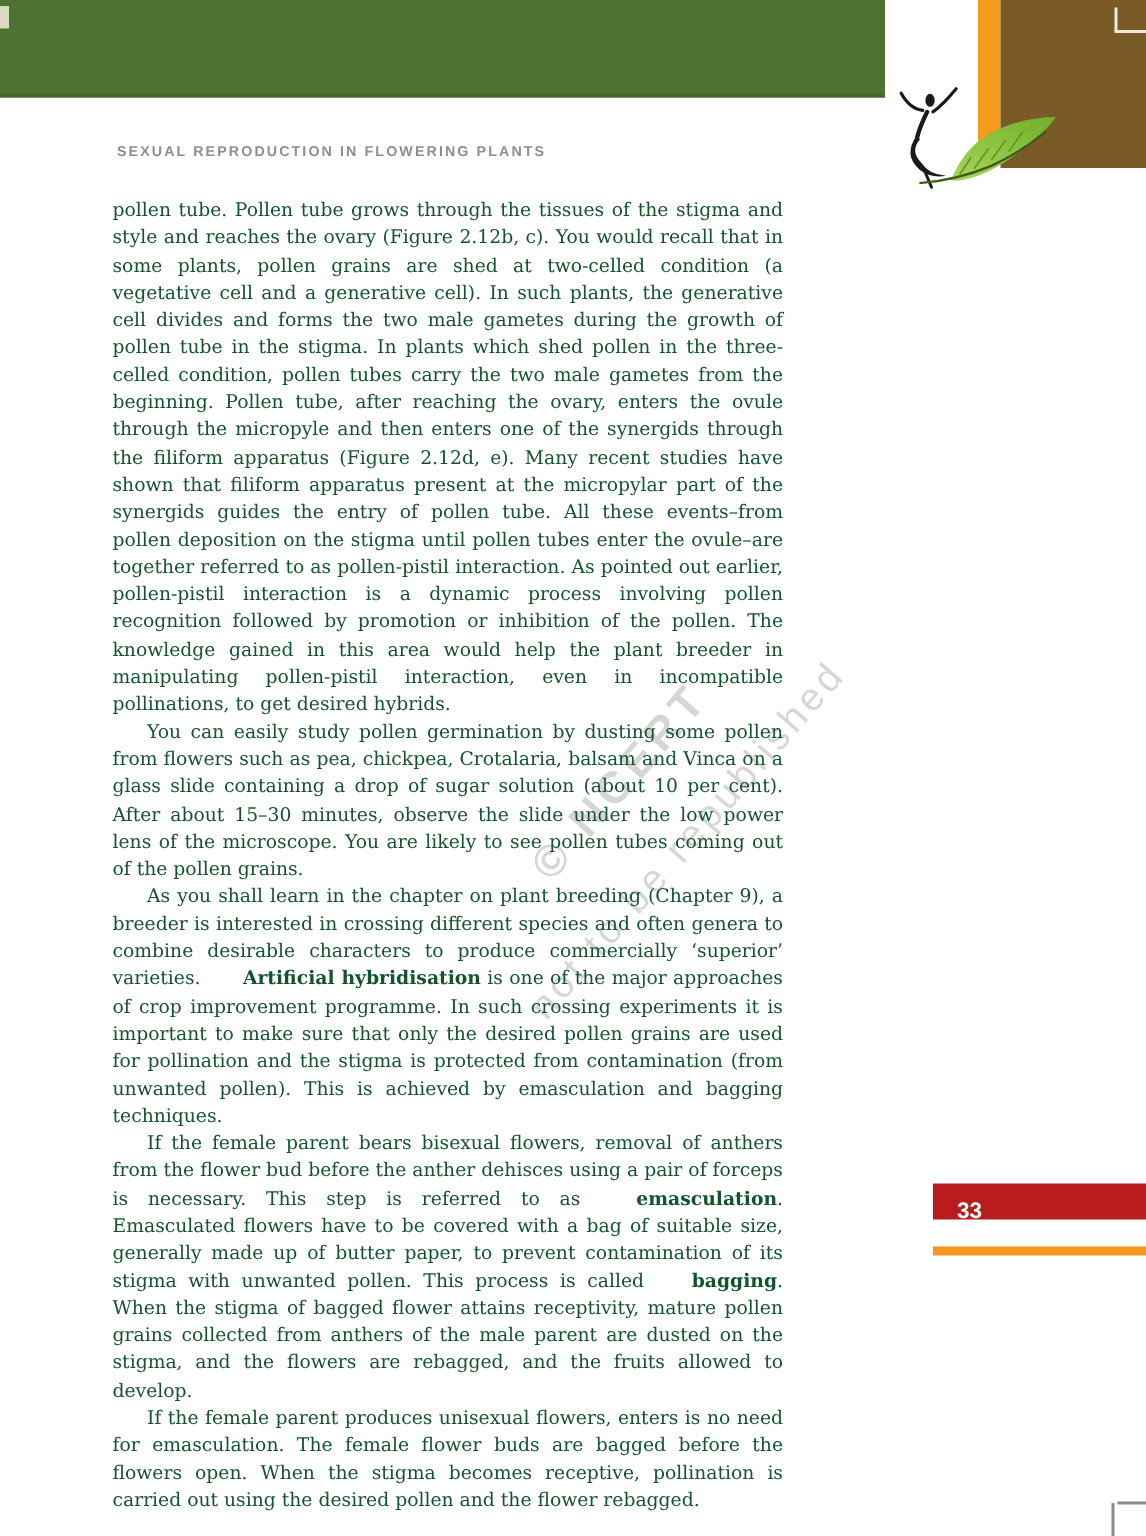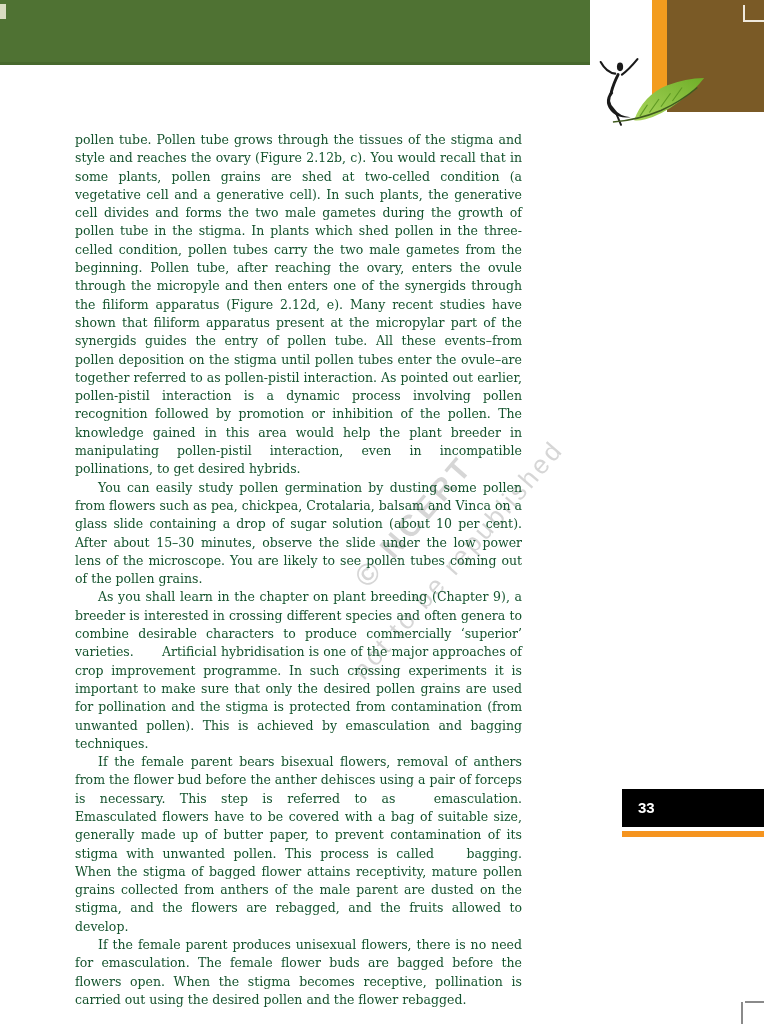--- a/index.html
+++ b/index.html
@@ -23,32 +23,32 @@
   .running-head{position:absolute;left:78px;top:96px;font-size:9.5px;font-weight:bold;
                 letter-spacing:1.4px;color:#8E8E8E;}
 
   
   .body-text{position:absolute;left:75px;top:131px;width:447px;
              font-family:"DejaVu Serif","Liberation Serif",serif;
              font-size:12.5px;line-height:18.3px;color:#14532d;text-align:justify;}
   .body-text p{margin:0;}
   .body-text p.ind{text-indent:23px;}
   .seg-i{}
-  .seg-b{font-weight:normal;margin-left:24px;}
+  .seg-b{font-weight:bold;margin-left:24px;}
 
   
   .watermark{position:absolute;left:250px;top:420px;width:370px;height:240px;
              transform:rotate(-49deg);display:flex;flex-direction:column;align-items:center;
              justify-content:center;gap:26px;color:rgba(128,128,128,0.32);
              font-family:"Liberation Sans",sans-serif;pointer-events:none;}
   .watermark .wm1{font-size:30px;letter-spacing:4px;font-weight:bold;}
   .watermark .wm2{font-size:26px;letter-spacing:3px;}
 
   
-  .page-badge{position:absolute;left:622px;top:789px;width:142px;height:38px;background:#000000;}
+  .page-badge{position:absolute;left:622px;top:789px;width:142px;height:24px;background:#b91c1c;}
   .page-badge span{display:block;margin-left:16px;line-height:38px;color:#ffffff;
                    font-size:15px;font-weight:bold;}
   .page-badge-strip{position:absolute;left:622px;top:831px;width:142px;height:6px;background:#F5941F;}
 
   
   .footer-year{position:absolute;left:0;top:982px;width:764px;text-align:center;
                font-size:10.5px;color:#3a3a3a;letter-spacing:0.4px;}
 
   
   .cropmark-bot-h{position:absolute;left:745px;top:1001px;width:19px;height:2px;background:#8a8a8a;}
@@ -80,32 +80,33 @@
       <linearGradient id="lg" x1="0" y1="1" x2="1" y2="0">
         <stop offset="0" stop-color="#A9D65C"></stop>
         <stop offset="1" stop-color="#6FAE28"></stop>
       </linearGradient>
     </defs>
     <path d="M24,46 Q34,20 58,10 Q78,2 97,2 Q88,14 72,26 Q52,41 36,45 Q28,47 24,46 Z" fill="url(#lg)"></path>
     <path d="M30,42 L38,30 M40,38 L50,24 M52,32 L62,18 M64,26 L74,12" stroke="#5E9922" stroke-width="1.2" fill="none"></path>
     <path d="M2,48 Q28,46 52,36 Q72,27 90,12" stroke="#3f5a1e" stroke-width="1.6" fill="none"></path>
   </svg>
 
+  <div class="running-head">SEXUAL REPRODUCTION IN FLOWERING PLANTS</div>
 
   <div class="watermark">
     <div class="wm1">© NCERT</div>
     <div class="wm2">not to be republished</div>
   </div>
 
   <div class="body-text">
     <p><span>pollen tube. Pollen tube grows through the tissues of the stigma and style and reaches the ovary (Figure 2.12b, c). You would recall that in some plants, pollen grains are shed at two-celled condition (a vegetative cell and a generative cell). In such plants, the generative cell divides and forms the two male gametes during the growth of pollen tube in the stigma. In plants which shed pollen in the three-celled condition, pollen tubes carry the two male gametes from the beginning. Pollen tube, after reaching the ovary, enters the ovule through the micropyle and then enters one of the synergids through the filiform apparatus (Figure 2.12d, e). Many recent studies have shown that filiform apparatus present at the micropylar part of the synergids guides the entry of pollen tube. All these events–from pollen deposition on the stigma until pollen tubes enter the ovule–are together referred to as pollen-pistil interaction. As pointed out earlier, pollen-pistil interaction is a dynamic process involving pollen recognition followed by promotion or inhibition of the pollen. The knowledge gained in this area would help the plant breeder in manipulating pollen-pistil interaction, even in incompatible pollinations, to get desired hybrids.</span></p>
     <p class="ind"><span>You can easily study pollen germination by dusting some pollen from flowers such as pea, chickpea, </span><span class="seg-i">Crotalaria</span><span>, balsam and </span><span class="seg-i">Vinca</span><span> on a glass slide containing a drop of sugar solution (about 10 per cent). After about 15–30 minutes, observe the slide under the low power lens of the microscope. You are likely to see pollen tubes coming out of the pollen grains.</span></p>
     <p class="ind"><span>As you shall learn in the chapter on plant breeding (Chapter 9), a breeder is interested in crossing different species and often genera to combine desirable characters to produce commercially ‘superior’ varieties. </span><span class="seg-b">Artificial hybridisation</span><span> is one of the major approaches of crop improvement programme. In such crossing experiments it is important to make sure that only the desired pollen grains are used for pollination and the stigma is protected from contamination (from unwanted pollen). This is achieved by emasculation and bagging techniques.</span></p>
     <p class="ind"><span>If the female parent bears bisexual flowers, removal of anthers from the flower bud before the anther dehisces using a pair of forceps is necessary. This step is referred to as </span><span class="seg-b">emasculation</span><span>. Emasculated flowers have to be covered with a bag of suitable size, generally made up of butter paper, to prevent contamination of its stigma with unwanted pollen. This process is called </span><span class="seg-b">bagging</span><span>. When the stigma of bagged flower attains receptivity, mature pollen grains collected from anthers of the male parent are dusted on the stigma, and the flowers are rebagged, and the fruits allowed to develop.</span></p>
-    <p class="ind"><span>If the female parent produces unisexual flowers, there is no need for emasculation. The female flower buds are bagged before the flowers open. When the stigma becomes receptive, pollination is carried out using the desired pollen and the flower rebagged.</span></p>
+    <p class="ind"><span>If the female parent produces unisexual flowers, enters is no need for emasculation. The female flower buds are bagged before the flowers open. When the stigma becomes receptive, pollination is carried out using the desired pollen and the flower rebagged.</span></p>
   </div>
 
   <div class="page-badge">
     <span>33</span>
   </div>
   <div class="page-badge-strip"></div>
 
 
   <div class="cropmark-bot-h"></div>
   <div class="cropmark-bot-v"></div>

